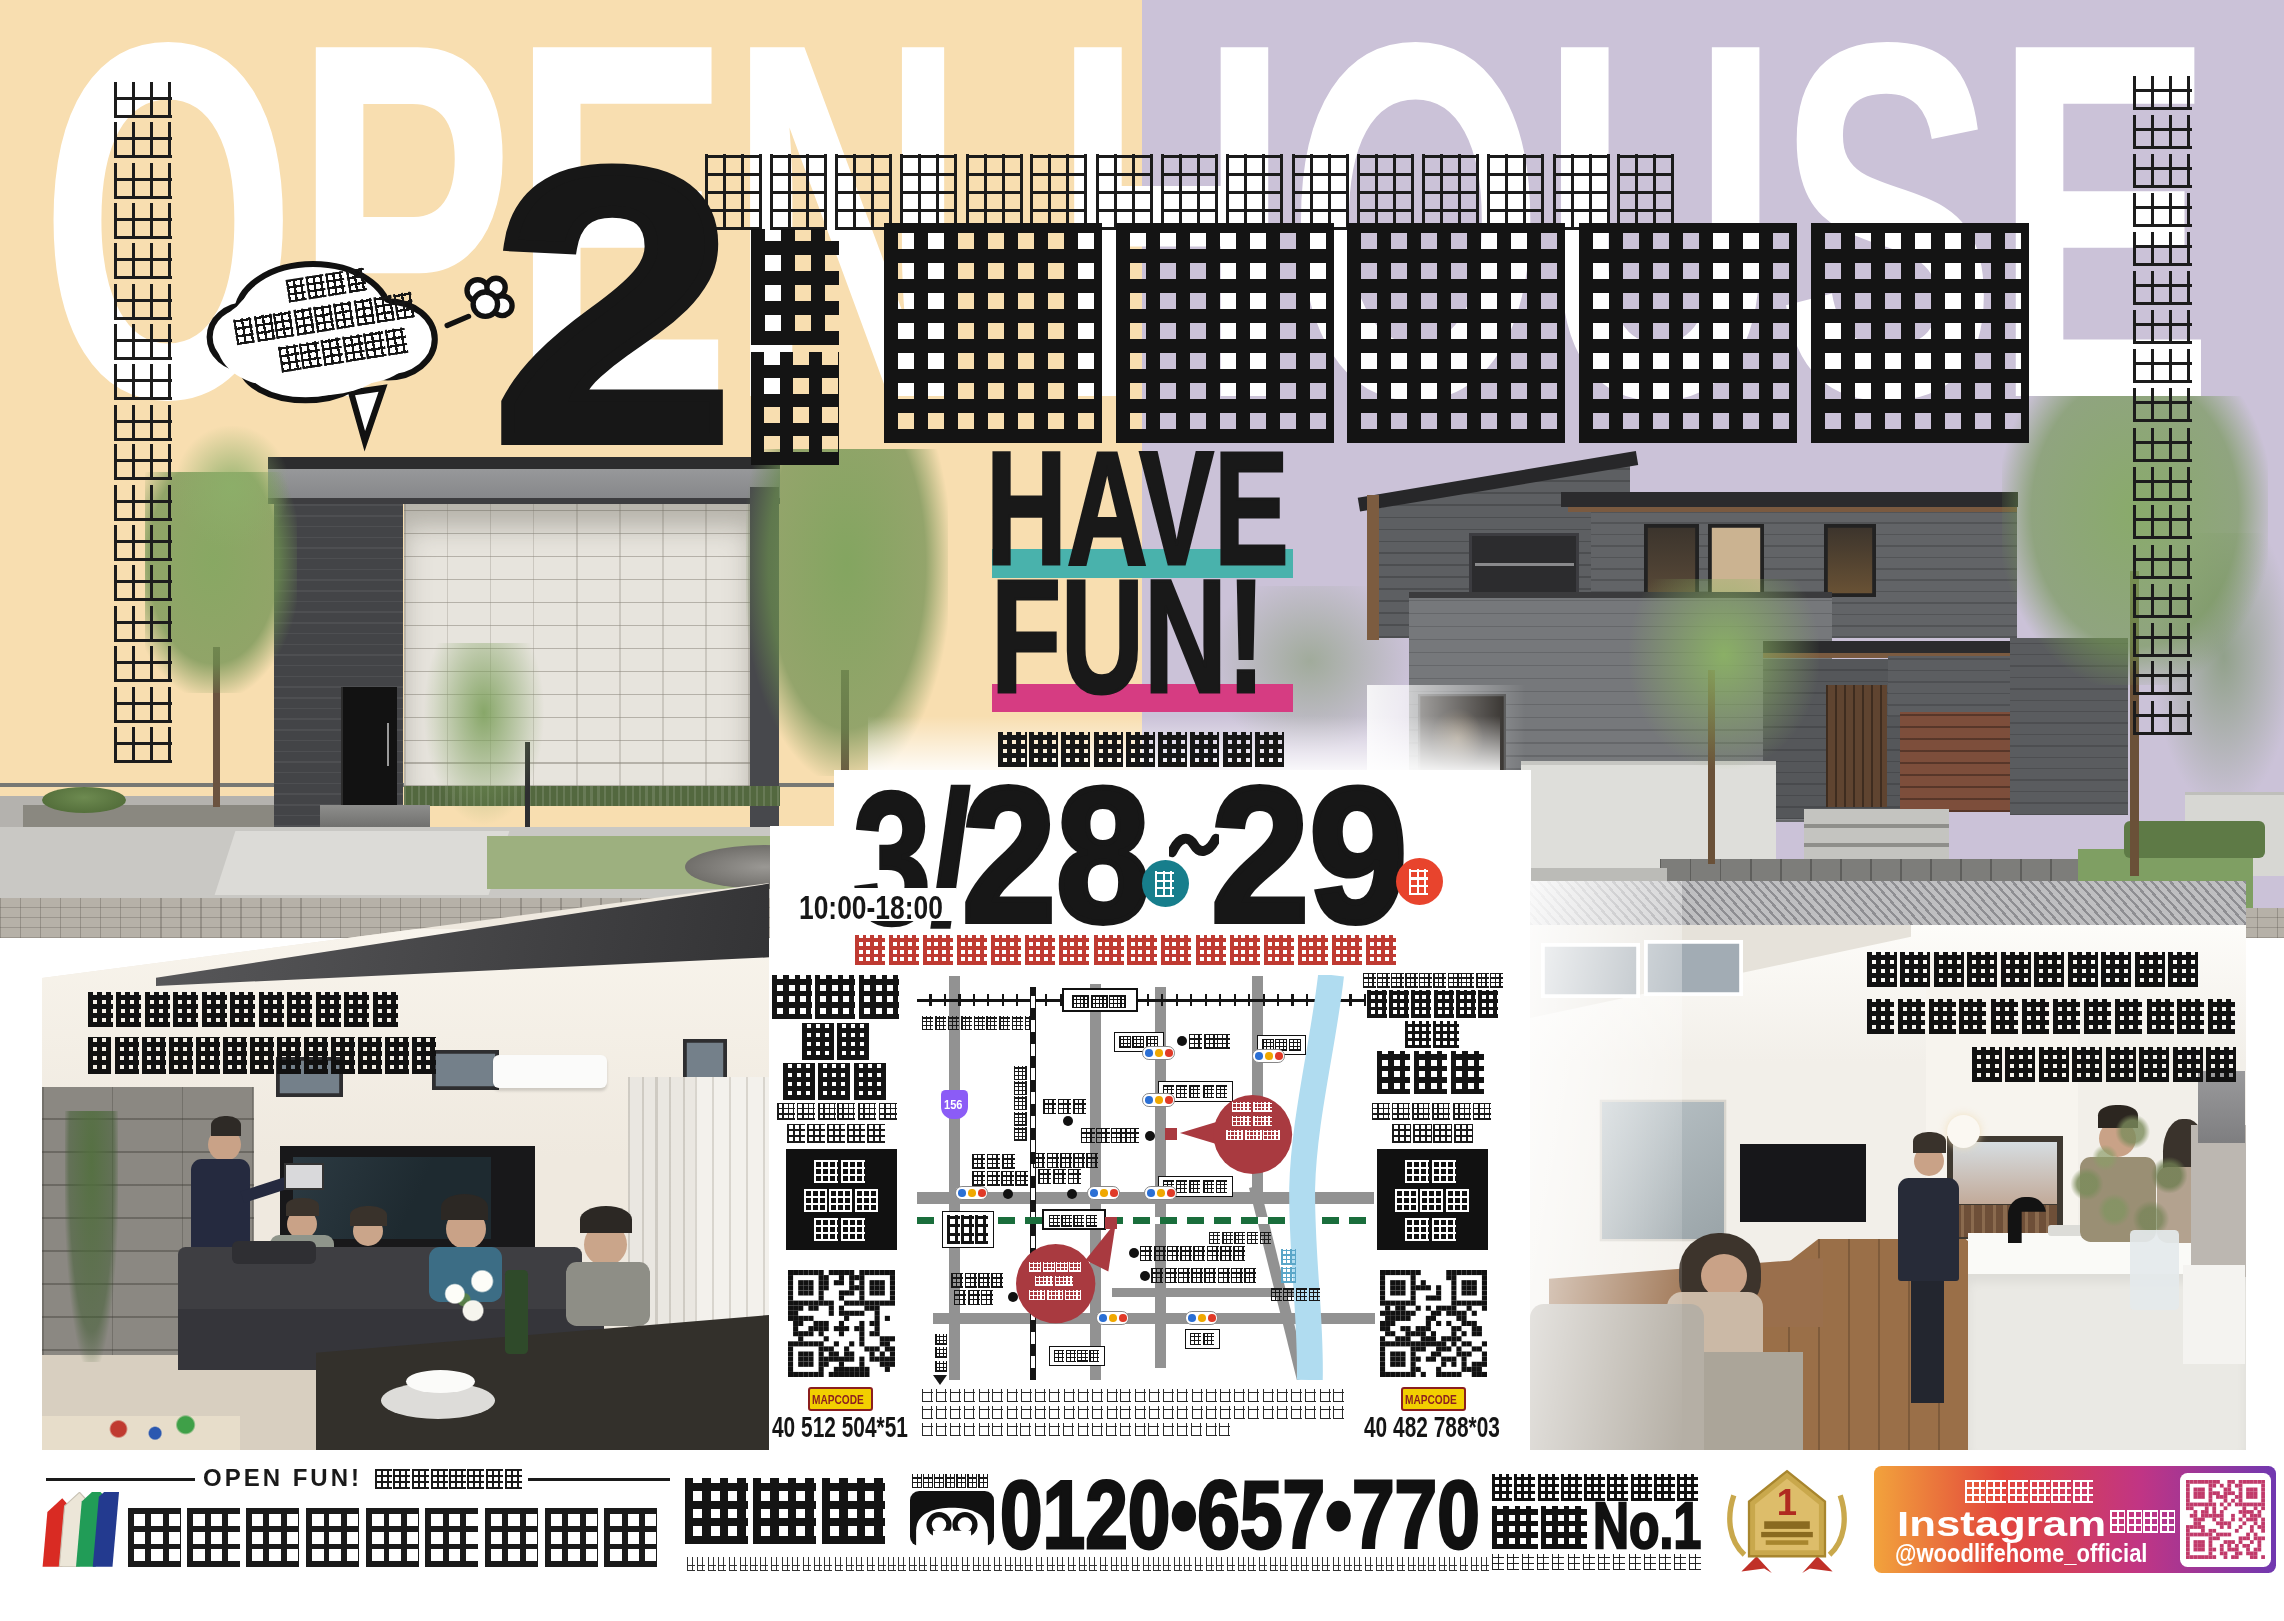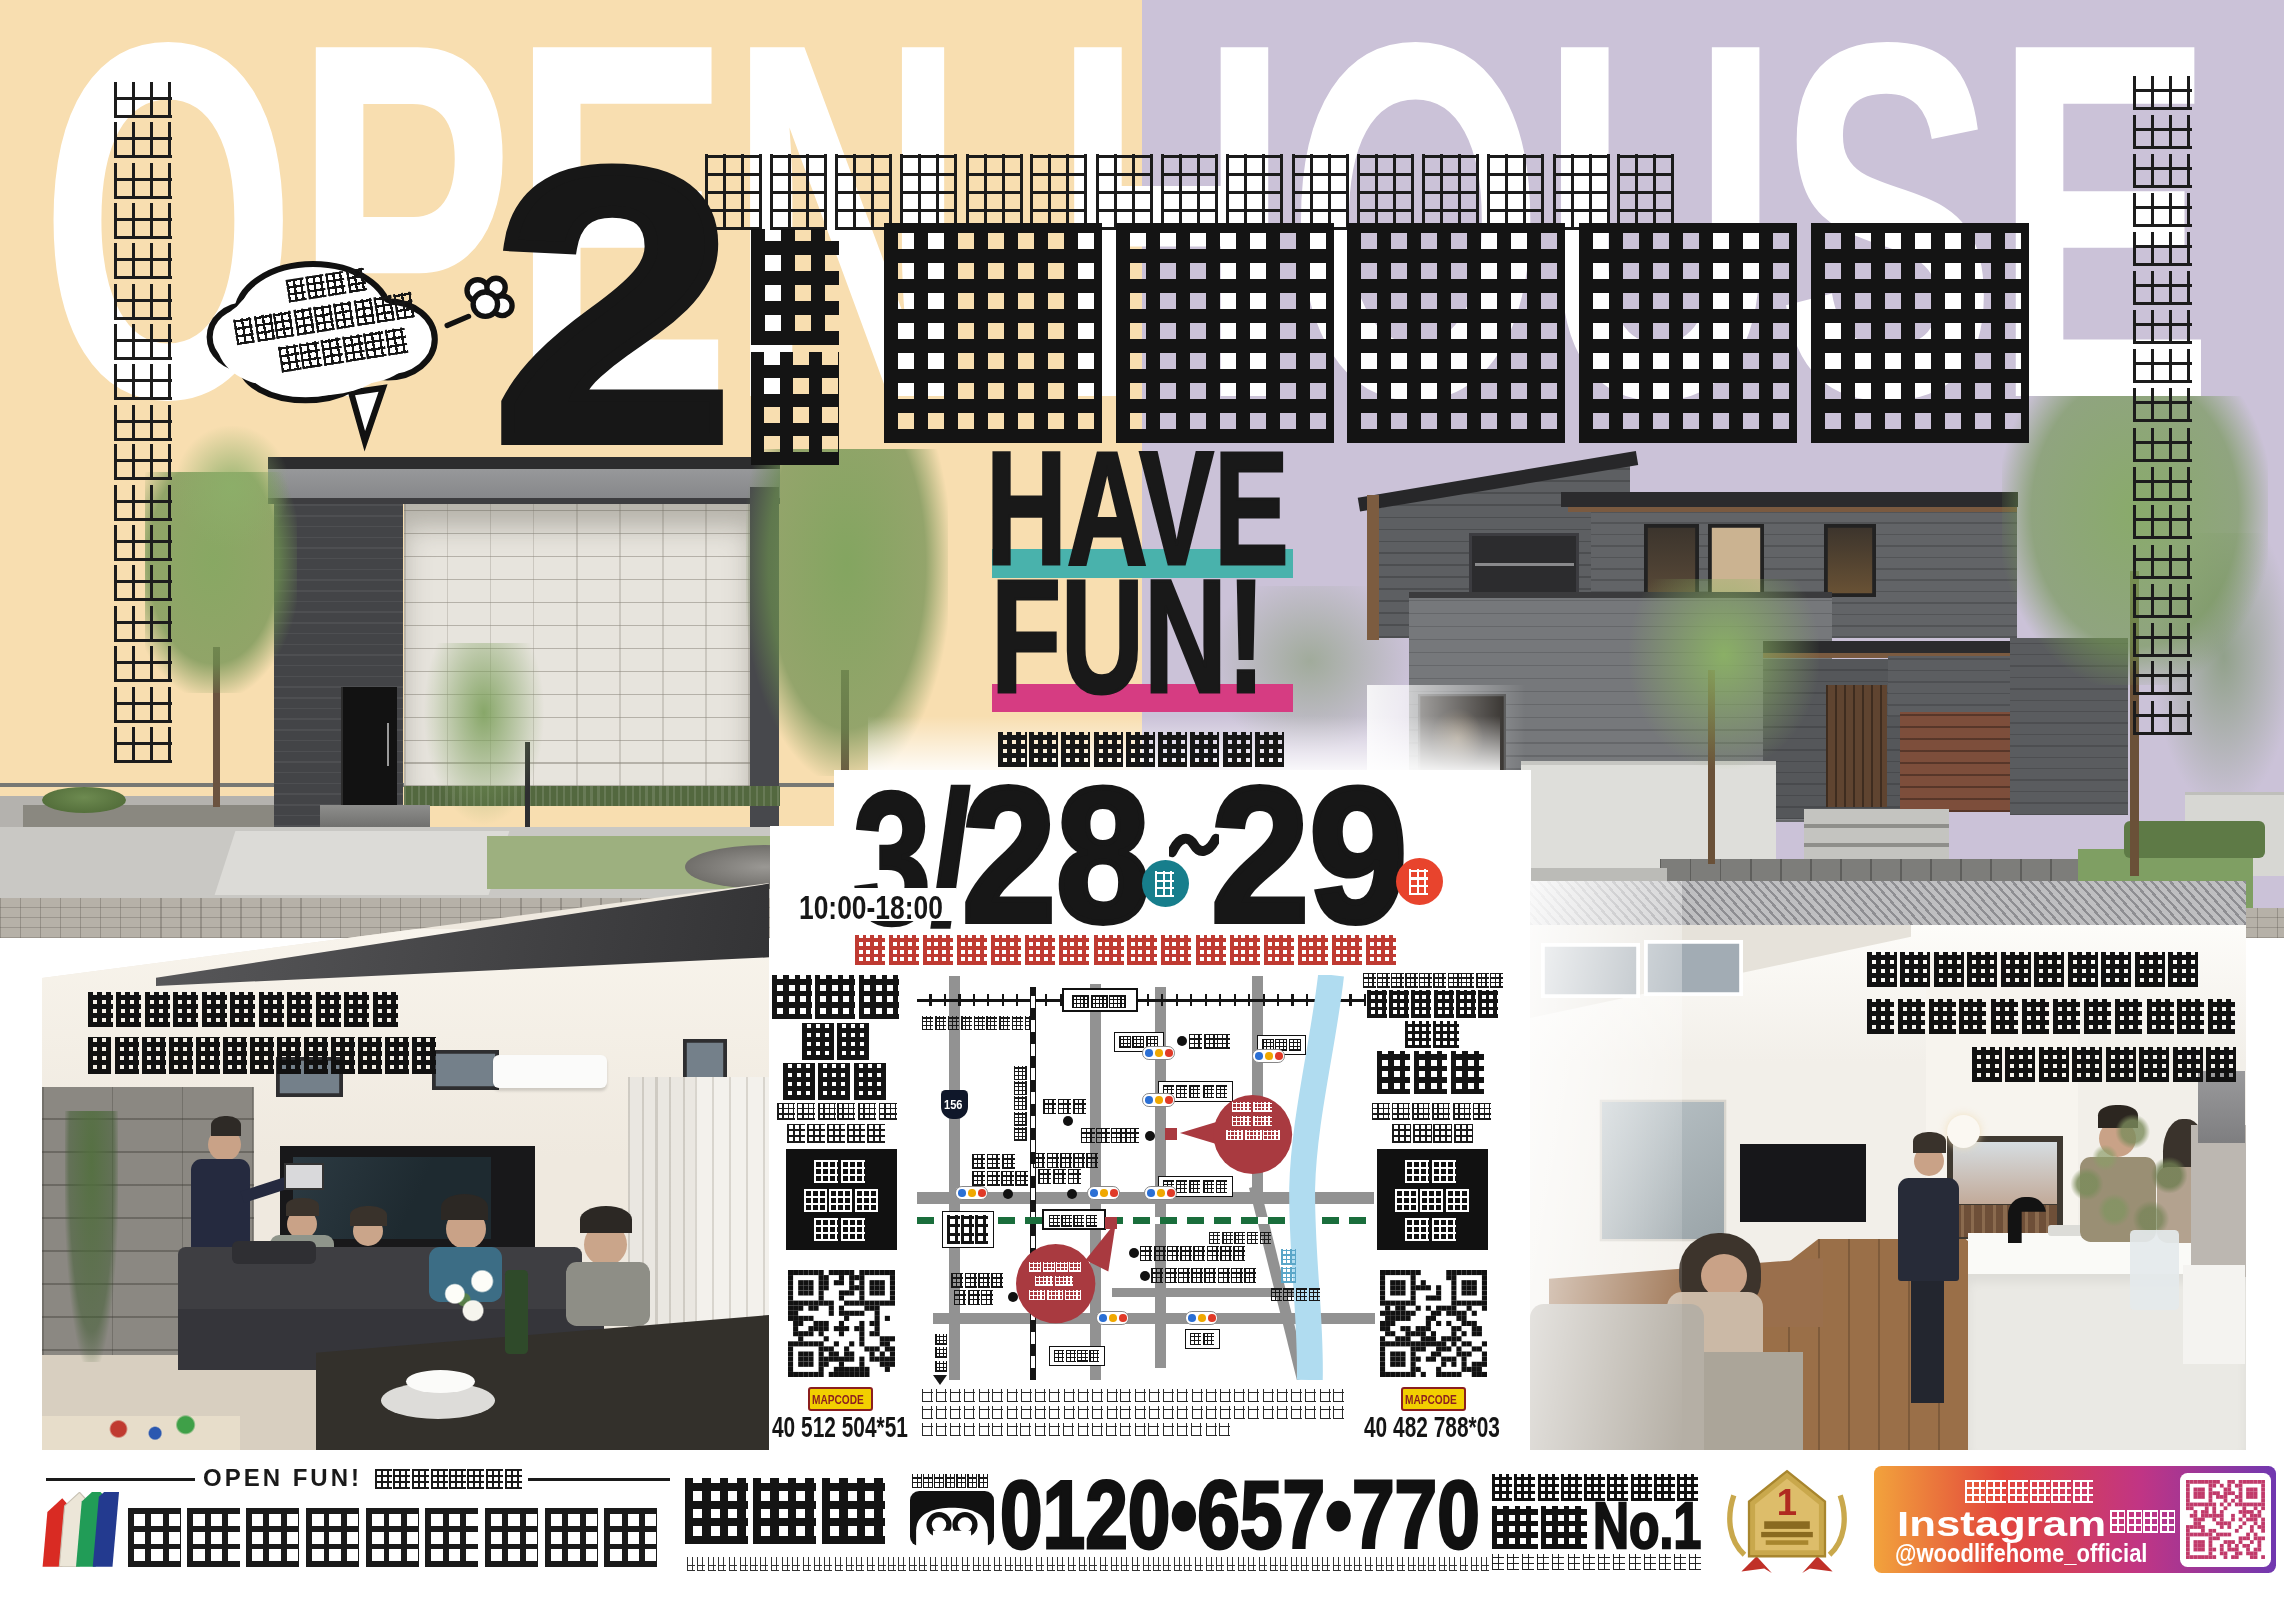--- a/index.html
+++ b/index.html
@@ -1029,21 +1029,21 @@
 
 <div style="position:absolute;left:1042px;top:1209px;width:64px;height:21px;background:#fff;border:2.3px solid #111;">
       <div style="position:absolute;left:5.3px;top:3.8px;width:49px;height:12px;">
         <div style="position:absolute;left:0px;top:0px;width:10.7px;height:12px;background-image:repeating-linear-gradient(0deg,#141414 0 1.5px,rgba(0,0,0,0) 1.5px 3.8px),repeating-linear-gradient(90deg,#141414 0 1.5px,rgba(0,0,0,0) 1.5px 3.8px);"></div>
         <div style="position:absolute;left:12px;top:0px;width:10.7px;height:12px;background-image:repeating-linear-gradient(0deg,#141414 0 1.5px,rgba(0,0,0,0) 1.5px 3.8px),repeating-linear-gradient(90deg,#141414 0 1.5px,rgba(0,0,0,0) 1.5px 3.8px);"></div>
         <div style="position:absolute;left:24px;top:0px;width:10.7px;height:12px;background-image:repeating-linear-gradient(0deg,#141414 0 1.5px,rgba(0,0,0,0) 1.5px 3.8px),repeating-linear-gradient(90deg,#141414 0 1.5px,rgba(0,0,0,0) 1.5px 3.8px);"></div>
         <div style="position:absolute;left:37px;top:0px;width:10.7px;height:12px;background-image:repeating-linear-gradient(0deg,#141414 0 1.5px,rgba(0,0,0,0) 1.5px 3.8px),repeating-linear-gradient(90deg,#141414 0 1.5px,rgba(0,0,0,0) 1.5px 3.8px);"></div>
       </div>
     </div>
 
-<div style="position:absolute;left:941px;top:1090px;width:27px;height:29px;background:#0f172a;border-radius:4.6px 4.6px 12px 12px;">
+<div style="position:absolute;left:941px;top:1090px;width:27px;height:29px;background:#8b5cf6;border-radius:4.6px 4.6px 12px 12px;">
       <div style="position:absolute;left:3px;top:6.9px;font-size:13px;font-weight:700;color:#fff;transform:scaleX(0.85);transform-origin:left top;">156</div>
     </div>
 
 <div style="position:absolute;left:1114px;top:1032px;width:50px;height:20px;background:#fff;border:1.5px solid #111;">
       <div style="position:absolute;left:3.8px;top:3px;width:41px;height:12px;">
         <div style="position:absolute;left:0px;top:0px;width:12px;height:12px;background-image:repeating-linear-gradient(0deg,#141414 0 1.5px,rgba(0,0,0,0) 1.5px 3.8px),repeating-linear-gradient(90deg,#141414 0 1.5px,rgba(0,0,0,0) 1.5px 3.8px);"></div>
         <div style="position:absolute;left:13.7px;top:0px;width:12px;height:12px;background-image:repeating-linear-gradient(0deg,#141414 0 1.5px,rgba(0,0,0,0) 1.5px 3.8px),repeating-linear-gradient(90deg,#141414 0 1.5px,rgba(0,0,0,0) 1.5px 3.8px);"></div>
         <div style="position:absolute;left:27px;top:0px;width:12px;height:12px;background-image:repeating-linear-gradient(0deg,#141414 0 1.5px,rgba(0,0,0,0) 1.5px 3.8px),repeating-linear-gradient(90deg,#141414 0 1.5px,rgba(0,0,0,0) 1.5px 3.8px);"></div>
       </div>
     </div>

